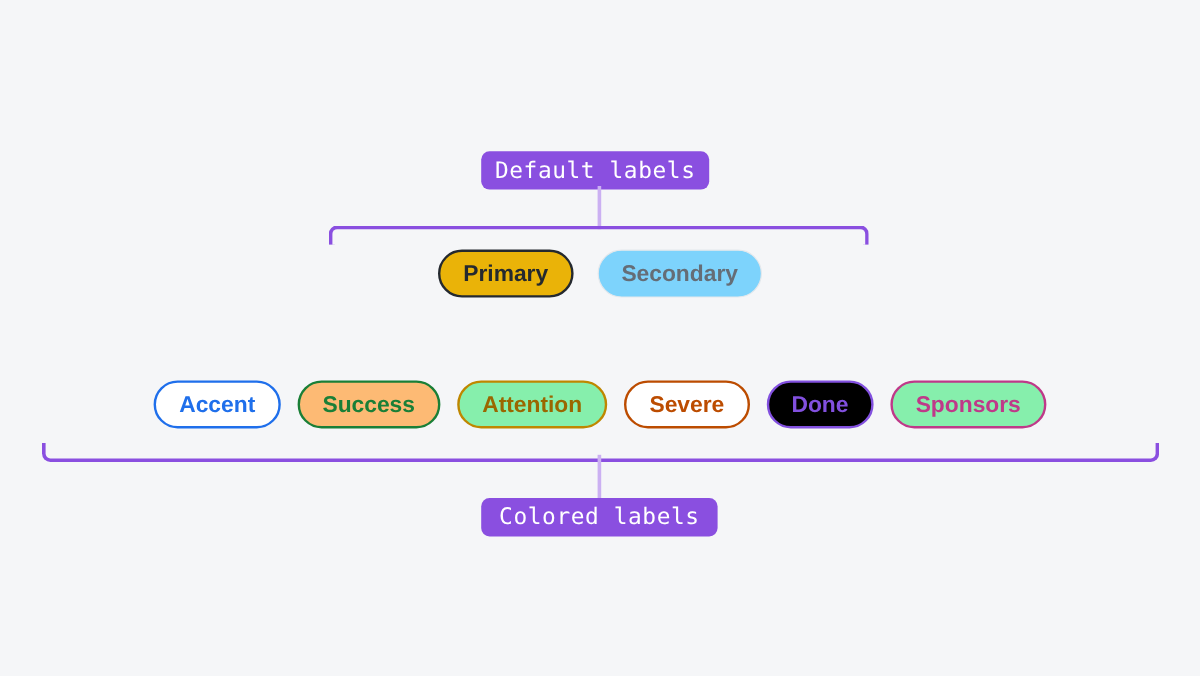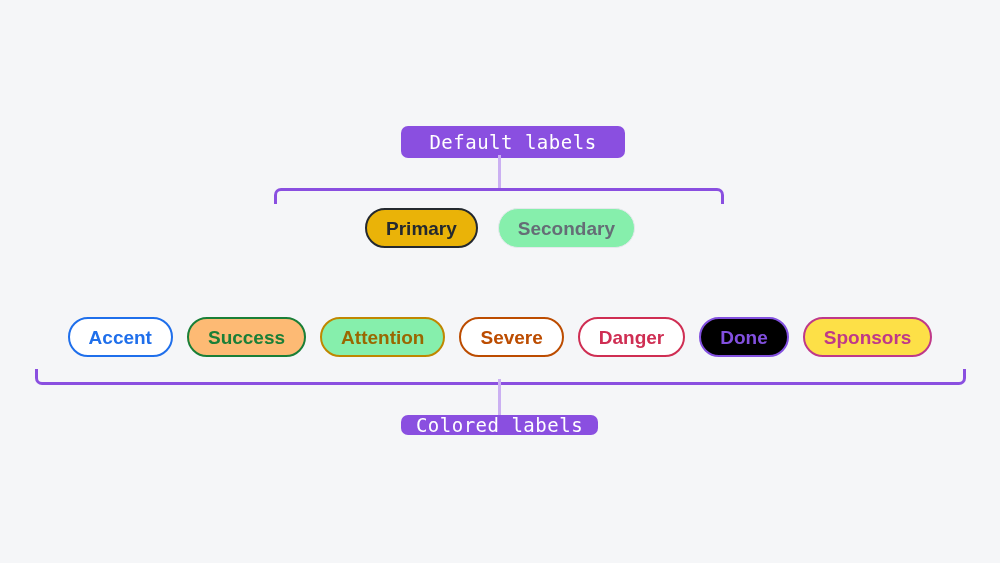--- a/index.html
+++ b/index.html
@@ -30,28 +30,28 @@
     color: #ffffff;
     font-family: "DejaVu Sans Mono", "Liberation Mono", monospace;
     font-size: 19px;
     letter-spacing: 0.5px;
     border-radius: 7px;
     white-space: nowrap;
   }
   #badge-top {
     left: 401px;
     top: 126px;
-    width: 224px;
+    width: 190px;
     height: 32px;
   }
   #badge-bottom {
     left: 401px;
     top: 415px;
     width: 197px;
-    height: 20px;
+    height: 32px;
   }
 
   
   .stem {
     position: absolute;
     width: 3px;
     background: #cbb0f2;
   }
   #stem-top {
     left: 498px;
@@ -139,31 +139,30 @@
 <div id="stage">
 
   <div class="anno-badge" id="badge-top">Default labels</div>
 
   <div class="stem" id="stem-top"></div>
 
   <div class="bracket" id="bracket-top"></div>
 
   <div class="row" id="row-default">
       <span class="pill" style="border-color: rgb(36, 41, 47); border-width: 2px; color: rgb(36, 41, 47); background: #eab308;">Primary</span>
-      <span class="pill thin" style="border-color: rgb(228, 232, 236); border-width: 1px; color: rgb(101, 109, 118); background: #86efac;">Secondary</span>
+      <span class="pill thin" style="border-color: rgb(228, 232, 236); border-width: 1px; color: rgb(101, 109, 118); background: #7dd3fc;">Secondary</span>
     </div>
 
   <div class="row" id="row-colored">
       <span class="pill" style="border-color: rgb(31, 111, 235); border-width: 2px; color: rgb(31, 111, 235); background: rgb(255, 255, 255);">Accent</span>
       <span class="pill" style="border-color: rgb(26, 127, 55); border-width: 2px; color: rgb(26, 127, 55); background: #fdba74;">Success</span>
       <span class="pill" style="border-color: rgb(191, 135, 0); border-width: 2px; color: rgb(154, 103, 0); background: #86efac;">Attention</span>
       <span class="pill" style="border-color: rgb(188, 76, 0); border-width: 2px; color: rgb(188, 76, 0); background: rgb(255, 255, 255);">Severe</span>
-      <span class="pill" style="border-color: rgb(207, 46, 83); border-width: 2px; color: rgb(207, 46, 83); background: rgb(255, 255, 255);">Danger</span>
       <span class="pill" style="border-color: rgb(130, 80, 223); border-width: 2px; color: rgb(130, 80, 223); background: #000000;">Done</span>
-      <span class="pill" style="border-color: rgb(191, 57, 137); border-width: 2px; color: rgb(191, 57, 137); background: #fde047;">Sponsors</span>
+      <span class="pill" style="border-color: rgb(191, 57, 137); border-width: 2px; color: rgb(191, 57, 137); background: #86efac;">Sponsors</span>
     </div>
 
   <div class="bracket" id="bracket-bottom"></div>
 
   <div class="stem" id="stem-bottom"></div>
 
   <div class="anno-badge" id="badge-bottom">Colored labels</div>
 
 </div>
 

